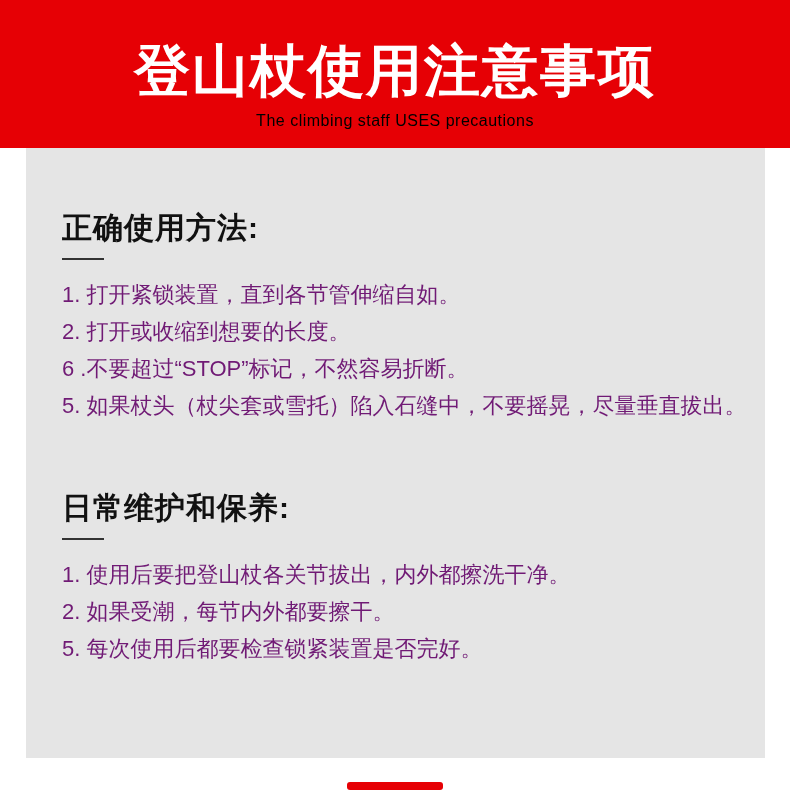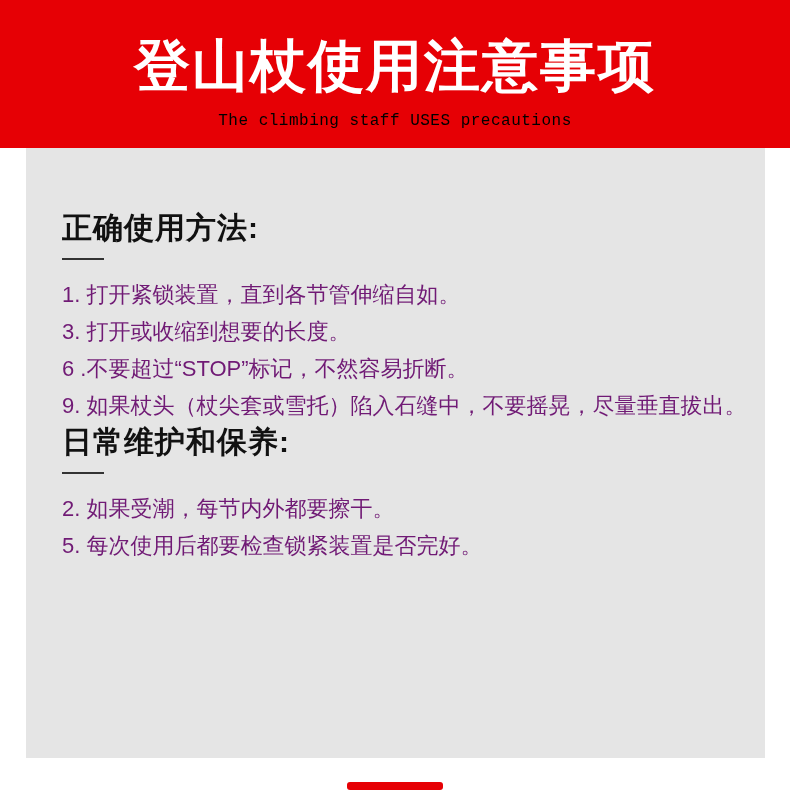--- a/index.html
+++ b/index.html
@@ -19,21 +19,20 @@
   .header {
     width: 790px;
     height: 148px;
     background: #e60005;
     display: flex;
     flex-direction: column;
     align-items: center;
     justify-content: center;
     box-sizing: border-box;
     padding-top: 22px;
-    font-family: Liberation Mono, monospace;
   }
   .header-title {
     color: #ffffff;
     font-size: 56px;
     font-weight: 700;
     letter-spacing: 2px;
     line-height: 1.1;
     white-space: nowrap;
   }
   .header-subtitle {
@@ -71,20 +70,21 @@
     margin: 16px 0 0 0;
     padding: 0;
   }
   .instruction-list li {
     color: #701a75;
     font-size: 22px;
     line-height: 37px;
     white-space: nowrap;
   }
   .section-maintenance {
+    margin-top: 66px;
   }
   .bottom-divider {
     width: 96px;
     height: 8px;
     background: #e60005;
     border-radius: 3px;
     margin: 24px auto 0 auto;
   }
 </style>
 </head>
@@ -97,30 +97,31 @@
     <div class="header-subtitle">The climbing staff USES precautions</div>
   </div>
 
   <div class="content">
 
     <div class="section">
       <div class="section-heading">正确使用方法:</div>
       <div class="heading-dash"></div>
       <ul class="instruction-list">
         <li>1. 打开紧锁装置，直到各节管伸缩自如。</li>
-        <li>3. 打开或收缩到想要的长度。</li>
+        <li>2. 打开或收缩到想要的长度。</li>
         <li>6 .不要超过“STOP”标记，不然容易折断。</li>
-        <li>9. 如果杖头（杖尖套或雪托）陷入石缝中，不要摇晃，尽量垂直拔出。</li>
+        <li>5. 如果杖头（杖尖套或雪托）陷入石缝中，不要摇晃，尽量垂直拔出。</li>
       </ul>
     </div>
 
     <div class="section section-maintenance">
       <div class="section-heading">日常维护和保养:</div>
       <div class="heading-dash"></div>
       <ul class="instruction-list">
+        <li>1. 使用后要把登山杖各关节拔出，内外都擦洗干净。</li>
         <li>2. 如果受潮，每节内外都要擦干。</li>
         <li>5. 每次使用后都要检查锁紧装置是否完好。</li>
       </ul>
     </div>
 
   </div>
 
   <div class="bottom-divider"></div>
 
 </div>

